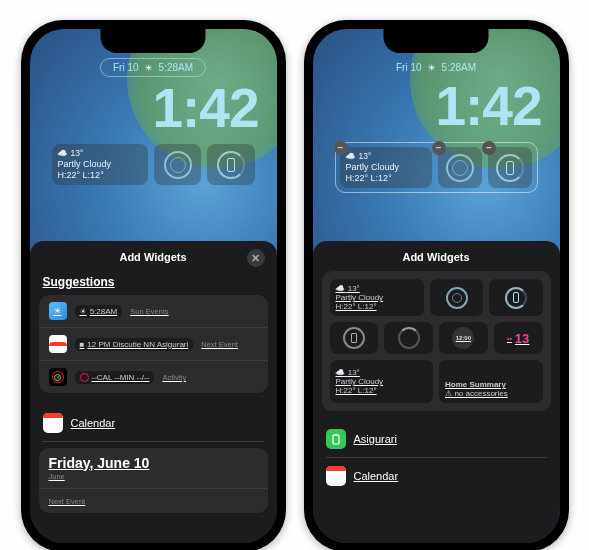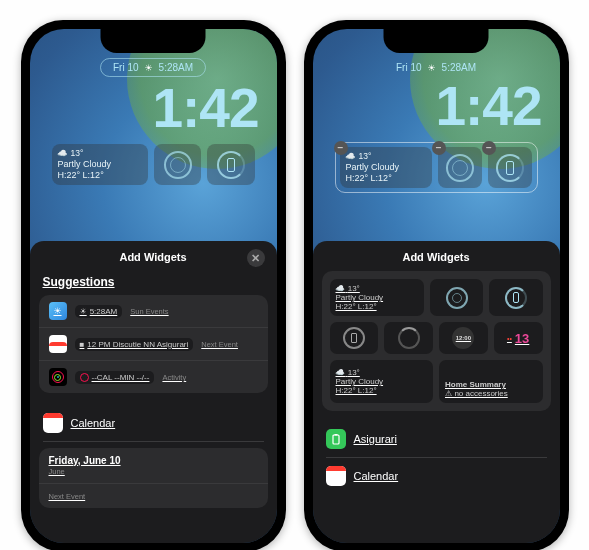--- a/index.html
+++ b/index.html
@@ -231,21 +231,21 @@
     background: #1c1c1e;
     border-radius: 5px;
     padding: 2px 5px;
     font-size: 8px;
     color: #ccc;
     display: flex;
     align-items: center;
     gap: 3px;
   }
   .row-text { flex: 1; }
-  .row-title { font-size: 10px; font-weight: 600; }
+  .row-title { font-size: 14px; font-weight: 600; }
   .row-sub { font-size: 7.5px; color: #888; margin-top: 1px; }
   .list-row {
     display: flex;
     align-items: center;
     gap: 8px;
     padding: 8px 4px;
   }
   .list-icon {
     width: 20px;
     height: 20px;

